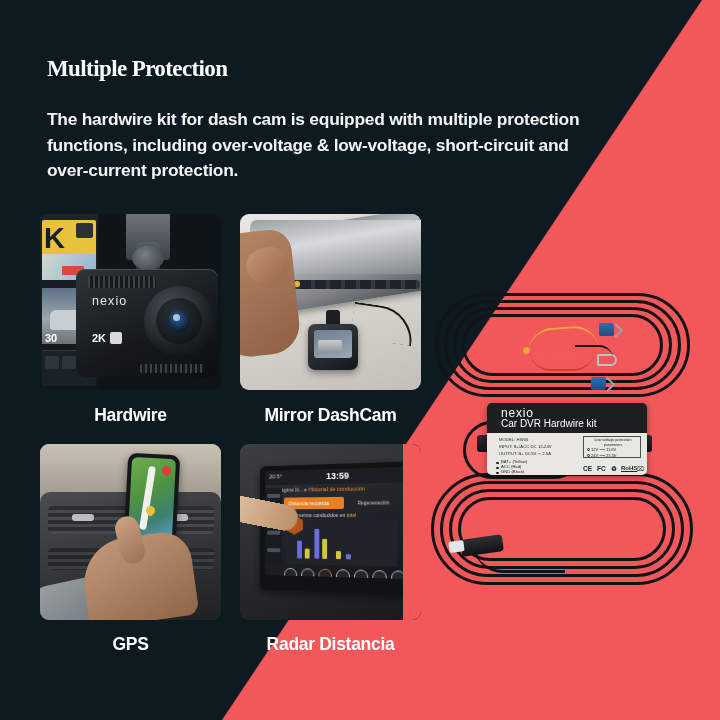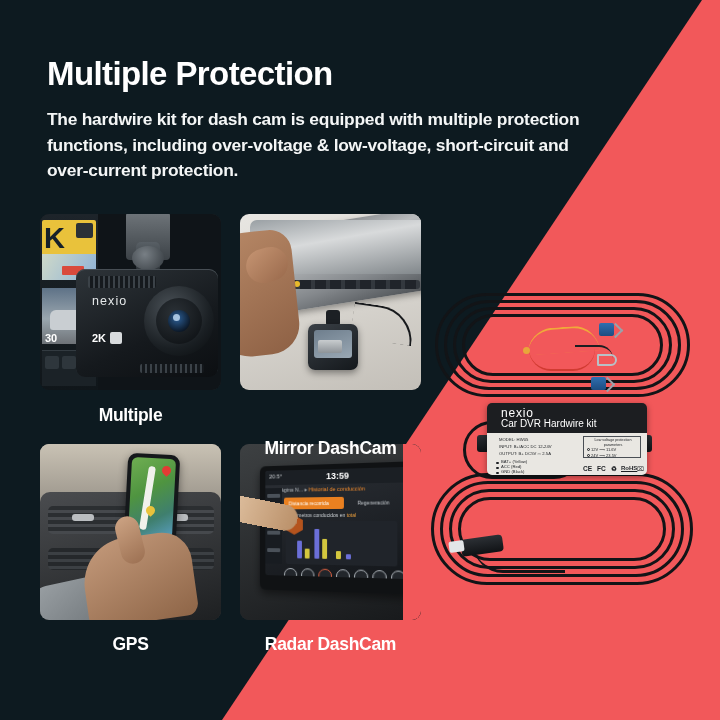--- a/index.html
+++ b/index.html
@@ -16,22 +16,23 @@
     position:absolute; inset:0;
     background:#f2585a;
     clip-path: polygon(702px 0, 720px 0, 720px 720px, 222px 720px);
     z-index:0;
   }
 
   
   #headline {
     position:absolute; left:47px; top:57px; z-index:5;
     color:#ffffff;
-    font-size:33px; font-weight:bold; letter-spacing:-0.6px;
+    font-size:23px; font-weight:bold; letter-spacing:-0.6px;
     line-height:1.05;
+    font-family:Liberation Serif, serif;
   }
   #subhead {
     position:absolute; left:47px; top:107px; z-index:5;
     color:#f4f6f6;
     font-size:17.4px; font-weight:bold; line-height:1.47;
     letter-spacing:-0.25px;
     width:560px;
   }
 
   
@@ -46,21 +47,21 @@
   #tile-gps            { left:40px;  top:444px; }
   #tile-radar-detector { left:240px; top:444px; }
 
   .caption {
     position:absolute; z-index:6;
     width:181px; text-align:center;
     color:#ffffff; font-size:17.5px; font-weight:bold;
     letter-spacing:-0.3px;
   }
   #cap-dashcam        { left:40px;  top:405px; }
-  #cap-mirror-dashcam { left:240px; top:405px;margin-top:33px; }
+  #cap-mirror-dashcam { left:240px; top:405px; }
   #cap-gps            { left:40px;  top:634px; }
   #cap-radar-detector { left:240px; top:634px; }
 
   
   .t1-bg { position:absolute; inset:0; background:#0f1418; }
   .t1-box {            
     position:absolute; left:0; top:0; width:58px; height:176px;
     background:linear-gradient(#1d242a,#10161a);
   }
   .t1-box-top { position:absolute; left:2px; top:6px; width:54px; height:58px;
@@ -522,21 +523,21 @@
   <div class="t1-vents"></div>
   <div class="t1-brand">nexio</div>
   <div class="t1-4k">2K</div>
   <div class="t1-4k-badge"></div>
   <div class="t1-lens-ring"></div>
   <div class="t1-lens-mid"></div>
   <div class="t1-lens-glass"></div>
   <div class="t1-lens-spec"></div>
   <div class="t1-grille"></div>
 </div>
-<div class="caption" id="cap-dashcam">Multiple</div>
+<div class="caption" id="cap-dashcam">Hardwire</div>
 
 <div class="tile" id="tile-mirror-dashcam">
   <div class="t2-bg"></div>
   <div class="t2-mirror"></div>
   <div class="t2-mirror-glass"></div>
   <div class="t2-mirror-btns"></div>
   <div class="t2-led"></div>
   <div class="t2-hand"></div>
   <div class="t2-thumb"></div>
   <div class="t2-wire"></div>
@@ -603,21 +604,21 @@
       <div class="t4-icon" style="left:36px; border-color:#e06040"></div>
       <div class="t4-icon" style="left:54px"></div>
       <div class="t4-icon" style="left:72px"></div>
       <div class="t4-icon" style="left:90px"></div>
       <div class="t4-icon" style="left:108px"></div>
     </div>
   </div>
   <div class="t4-finger"></div>
   <div class="t4-rededge"></div>
 </div>
-<div class="caption" id="cap-radar-detector">Radar DashCam</div>
+<div class="caption" id="cap-radar-detector">Radar Distancia</div>
 
 <div id="product">
 
   <div class="coil cu1"></div>
   <div class="coil cu2"></div>
   <div class="coil cu3"></div>
   <div class="coil cu4"></div>
 
   <div class="coil cm1"></div>
 

